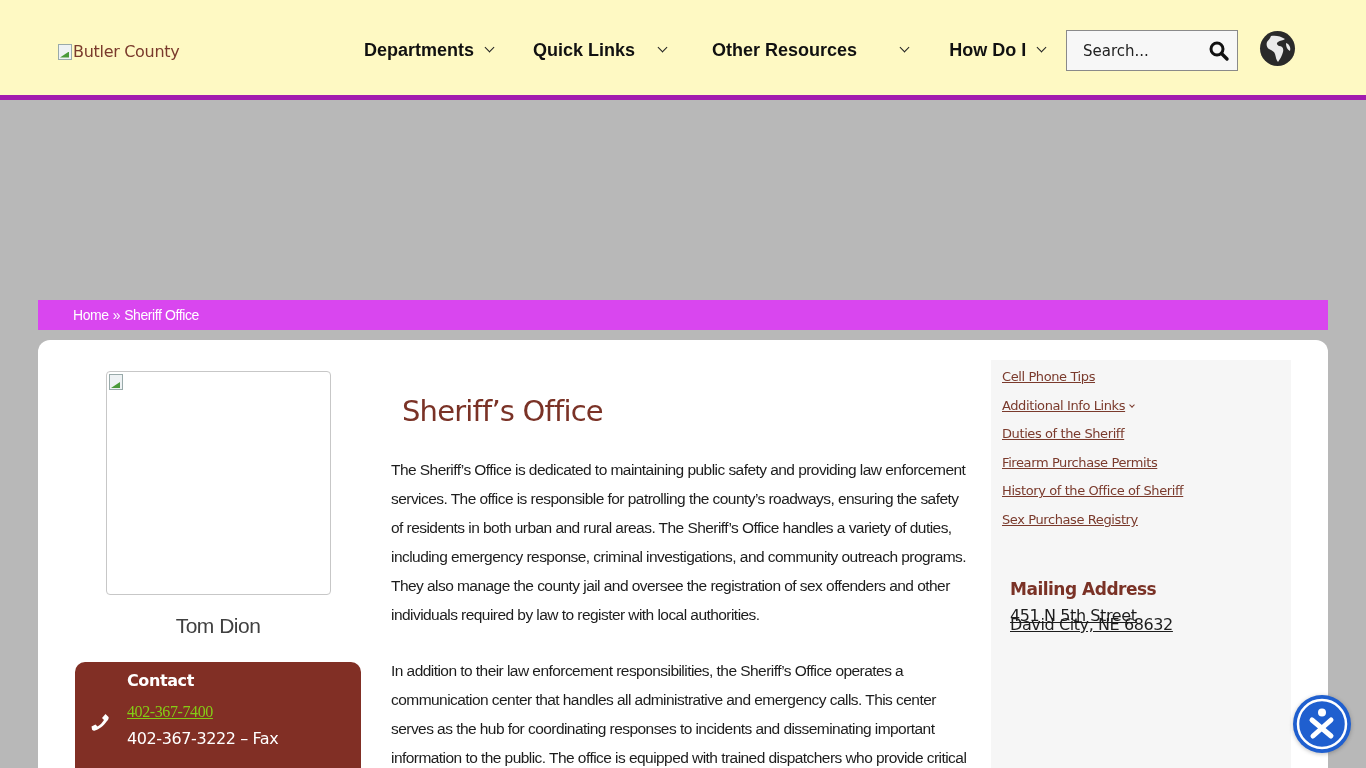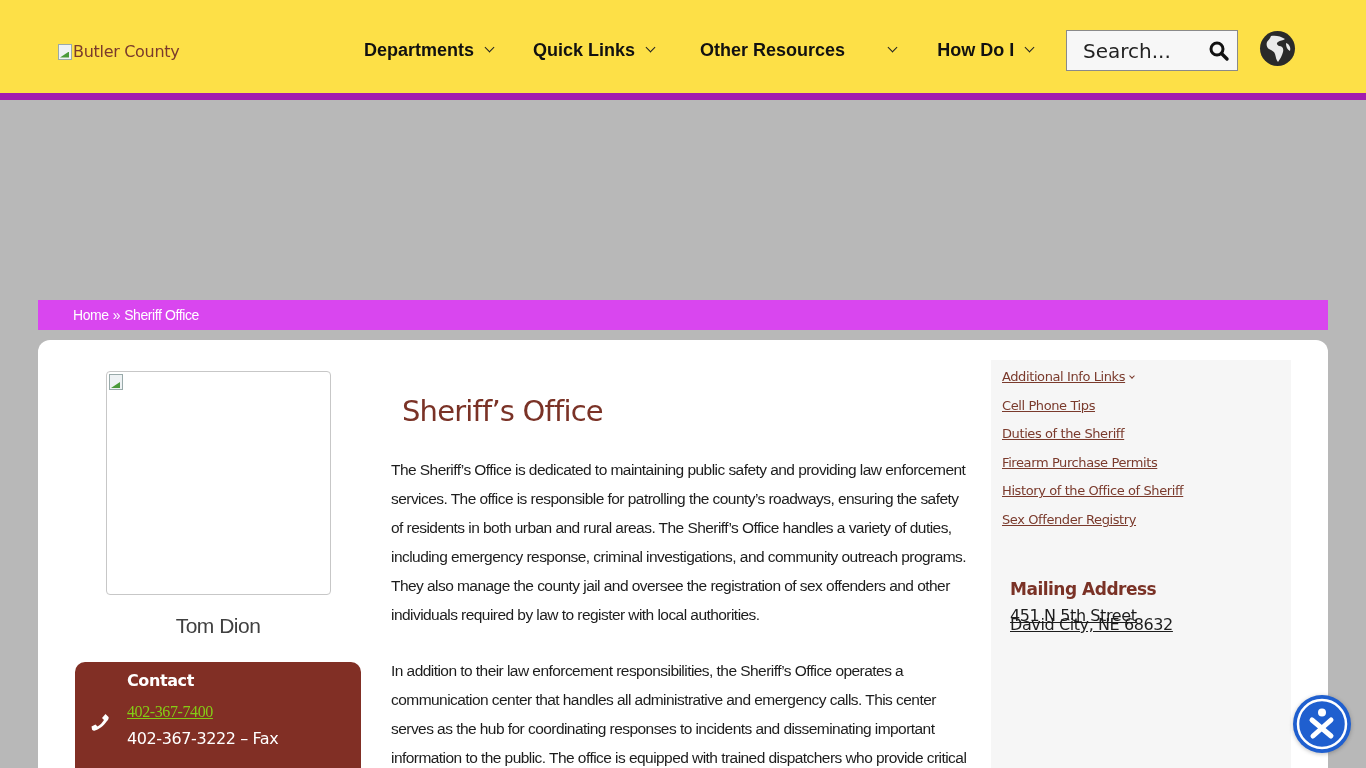--- a/index.html
+++ b/index.html
@@ -5,22 +5,22 @@
     * { box-sizing: border-box; margin: 0; padding: 0; }
     html, body { width: 1366px; height: 768px; overflow: hidden; }
     body {
       background: #b8b8b8;
       font-family: "DejaVu Sans", "Liberation Sans", sans-serif;
       position: relative;
     }
     
     .header {
       position: absolute; left: 0; top: 0; width: 1366px; height: 100px;
-      background: #fde047;
-      border-bottom: 7px solid #a21caf;
+      background: #fef9c3;
+      border-bottom: 5px solid #a21caf;
     }
     .logo {
       position: absolute; left: 58px; top: 42px;
       display: flex; align-items: center;
       font-family: "DejaVu Sans", sans-serif;
       font-size: 16px; color: #7a3a2c;
       letter-spacing: -0.3px;
     }
     .broken-img {
       display: inline-block; width: 14px; height: 16px; position: relative;
@@ -41,30 +41,30 @@
       font-weight: bold; font-size: 18px; color: #111;
       margin-right: 42px; cursor: pointer;
       height: 24px;
     }
     .nav-item .chev {
       display: inline-block; width: 7px; height: 7px;
       border-right: 1.6px solid #222; border-bottom: 1.6px solid #222;
       transform: rotate(45deg); margin-left: 12px; margin-top: -5px;
     }
     .nav-item.n1 { margin-right: 40px; }
-    .nav-item.n2 { margin-right: 46px; }
+    .nav-item.n2 { margin-right: 46px; gap: 12px; }
     .nav-item.n3 { margin-right: 41px; gap: 32px; }
     .search {
       position: absolute; left: 1066px; top: 30px; width: 172px; height: 41px;
       background: #f7f7f7; border: 1px solid #8a8a8a;
       display: flex; align-items: center;
     }
     .search input {
       border: none; background: transparent; outline: none;
-      font-family: "DejaVu Sans", sans-serif; font-size: 20px;
+      font-family: "DejaVu Sans", sans-serif; font-size: 15px;
       color: #222; padding-left: 16px; width: 135px; height: 100%;
     }
     .search input::placeholder { color: #222; }
     .search-btn {
       position: absolute; right: 7px; top: 9px; width: 22px; height: 22px;
       cursor: pointer;
     }
     .globe {
       position: absolute; left: 1259px; top: 30px; width: 37px; height: 37px;
       cursor: pointer;
@@ -228,26 +228,26 @@
   <a class="phone">402-367-7400</a>
   <div class="fax">402-367-3222 – Fax</div>
 </div>
 
 <h1 class="page-title">Sheriff’s Office</h1>
 <p class="body-text p1">The Sheriff’s Office is dedicated to maintaining public safety and providing law enforcement services. The office is responsible for patrolling the county’s roadways, ensuring the safety of residents in both urban and rural areas. The Sheriff’s Office handles a variety of duties, including emergency response, criminal investigations, and community outreach programs. They also manage the county jail and oversee the registration of sex offenders and other individuals required by law to register with local authorities.</p>
 <p class="body-text p2">In addition to their law enforcement responsibilities, the Sheriff’s Office operates a communication center that handles all administrative and emergency calls. This center serves as the hub for coordinating responses to incidents and disseminating important information to the public. The office is equipped with trained dispatchers who provide critical support and communication</p>
 
 <aside class="side">
   <div class="side-links">
+    <a>Cell Phone Tips</a>
     <a><span>Additional Info Links</span><span class="chev-sm"></span></a>
-    <a>Cell Phone Tips</a>
     <a>Duties of the Sheriff</a>
     <a>Firearm Purchase Permits</a>
     <a>History of the Office of Sheriff</a>
-    <a>Sex Offender Registry</a>
+    <a>Sex Purchase Registry</a>
   </div>
   <div class="mail-title">Mailing Address</div>
   <div class="mail-line ml1">451 N 5th Street</div>
   <div class="mail-line ml2">David City, NE 68632</div>
 </aside>
 
 <div class="a11y">
   <svg width="58" height="58" viewBox="0 0 58 58">
     <circle cx="29" cy="29" r="24" fill="none" stroke="#fff" stroke-width="2.5"></circle>
     <circle cx="29" cy="17.5" r="4" fill="#fff"></circle>

